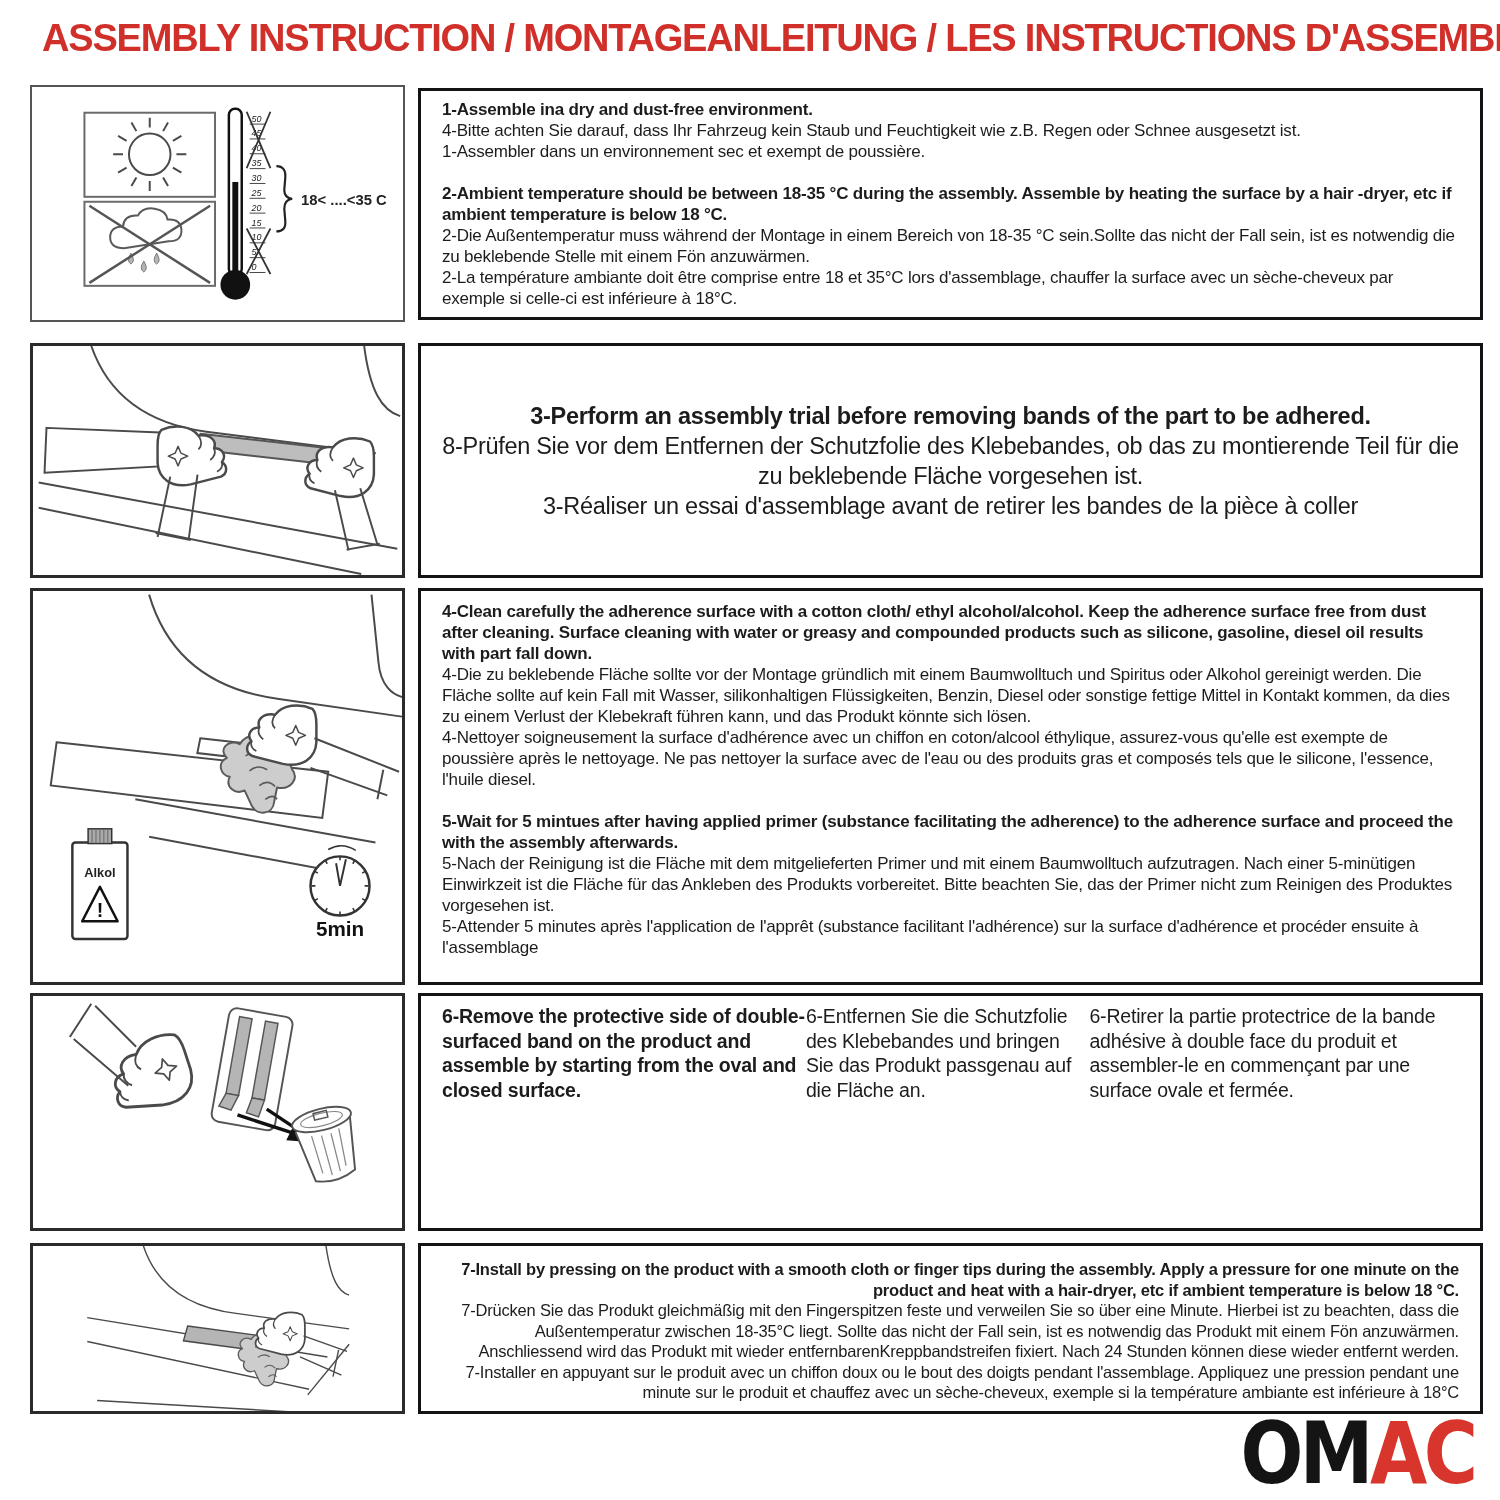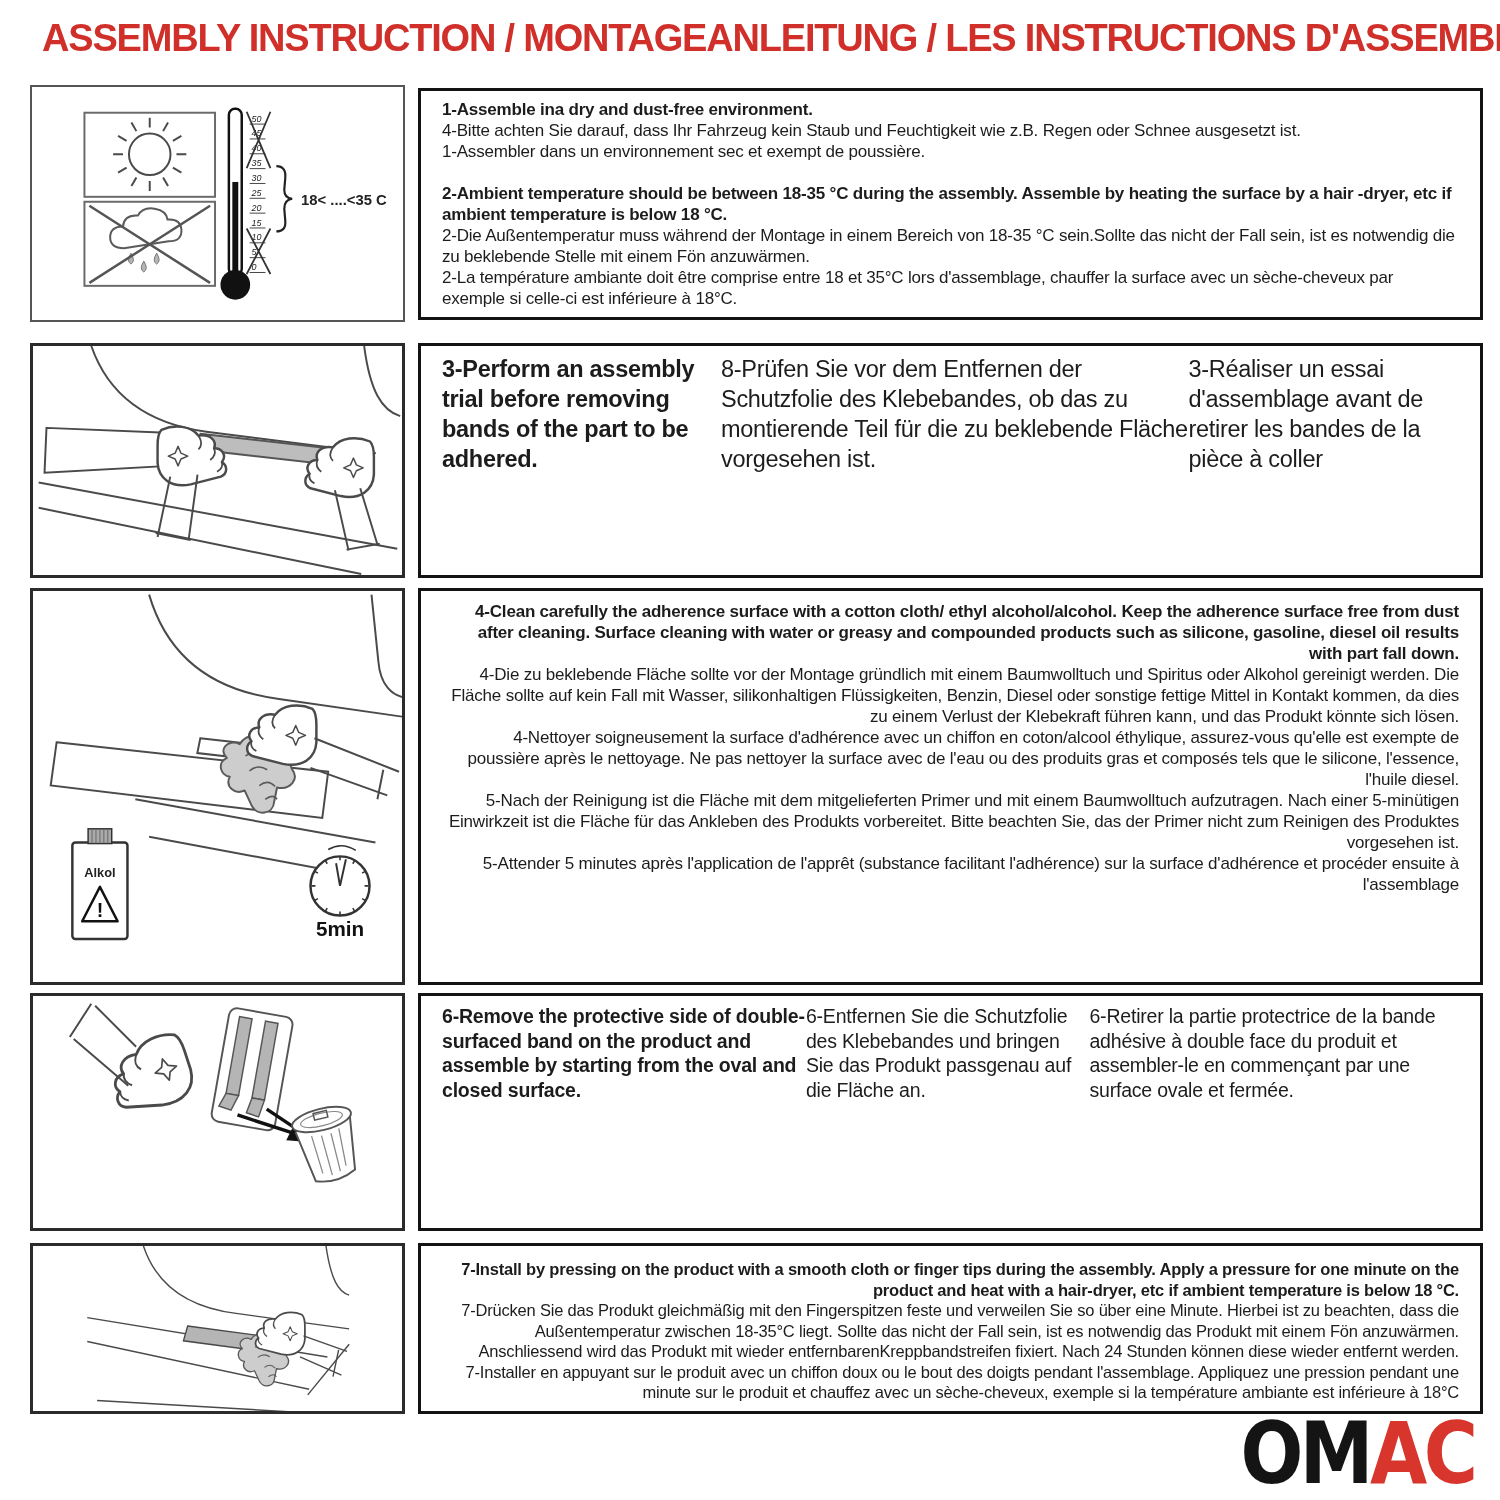--- a/index.html
+++ b/index.html
@@ -17,22 +17,22 @@
   .tbox { flex:1; border:3px solid #131313; box-sizing:border-box; padding:8px 21px; background:#fff; }
   .r1 { height:263px; margin-bottom:8px;align-items:center; }
   .r2 { height:235px; margin-bottom:10px; }
   .r3 { height:397px; margin-bottom:8px; }
   .r4 { height:238px; margin-bottom:12px; }
   .r5 { height:171px;text-align:right; }
   p { margin:0; }
   .b { font-weight:bold; }
   .gap { margin-top:21px; }
   .t1 { font-size:17px; line-height:21px; letter-spacing:-0.2px; }
-  .t2 { font-size:23.5px; line-height:30px; letter-spacing:-0.3px; display:flex; flex-direction:row; justify-content:center; }
-  .t3 { font-size:17px; line-height:21px; letter-spacing:-0.2px; padding-top:10px;text-align:right; }
+  .t2 { font-size:23.5px; line-height:30px; letter-spacing:-0.3px; display:flex; flex-direction:column; justify-content:center;text-align:center; }
+  .t3 { font-size:17px; line-height:21px; letter-spacing:-0.2px; padding-top:10px; }
   .t4 { font-size:19.5px; line-height:24.5px; letter-spacing:-0.2px; display:flex; justify-content:center; }
   .t5 { font-size:16.5px; line-height:20.5px; letter-spacing:-0.2px; padding-top:13px; }
   .illus svg { display:block; width:100%; height:100%; }
   .logo {
     position:absolute; right:24px; bottom:8px; background:#fff; padding:0 2px 0 14px;
     font-family:"DejaVu Sans", sans-serif; font-weight:bold; font-size:86px; line-height:78px;
     letter-spacing:-4px; color:#141414; transform:scaleX(0.86); transform-origin:100% 100%;
   }
   .logo .red { color:#d8362c; }
 </style>
@@ -159,20 +159,21 @@
         <path d="M 312,296 L 318,269 M 312,296 L 308,273" stroke="#333" stroke-width="2"></path>
         <path d="M 300,259 Q 314,251 328,260" fill="none" stroke="#333" stroke-width="1.6"></path>
         <text x="312" y="347" font-size="21" font-weight="600" text-anchor="middle" fill="#111">5min</text>
       </g>
     </svg>
   </div>
   <div class="tbox t3">
     <p class="b">4-Clean carefully the adherence surface with a cotton cloth/ ethyl alcohol/alcohol. Keep the adherence surface free from dust after cleaning. Surface cleaning with water or greasy and compounded products such as silicone, gasoline, diesel oil results with part fall down.</p>
     <p>4-Die zu beklebende Fläche sollte vor der Montage gründlich mit einem Baumwolltuch und Spiritus oder Alkohol gereinigt werden. Die Fläche sollte auf kein Fall mit Wasser, silikonhaltigen Flüssigkeiten, Benzin, Diesel oder sonstige fettige Mittel in Kontakt kommen, da dies zu einem Verlust der Klebekraft führen kann, und das Produkt könnte sich lösen.</p>
     <p>4-Nettoyer soigneusement la surface d'adhérence avec un chiffon en coton/alcool éthylique, assurez-vous qu'elle est exempte de poussière après le nettoyage. Ne pas nettoyer la surface avec de l'eau ou des produits gras et composés tels que le silicone, l'essence, l'huile diesel.</p>
+    <p class="b gap">5-Wait for 5 mintues after having applied primer (substance facilitating the adherence) to the adherence surface and proceed the with the assembly afterwards.</p>
     <p>5-Nach der Reinigung ist die Fläche mit dem mitgelieferten Primer und mit einem Baumwolltuch aufzutragen. Nach einer 5-minütigen Einwirkzeit ist die Fläche für das Ankleben des Produkts vorbereitet. Bitte beachten Sie, das der Primer nicht zum Reinigen des Produktes vorgesehen ist.</p>
     <p>5-Attender 5 minutes après l'application de l'apprêt (substance facilitant l'adhérence) sur la surface d'adhérence et procéder ensuite à l'assemblage</p>
   </div>
 </div>
 
 <div class="row r4">
   <div class="illus">
     <svg viewBox="0 0 375 238">
       <g>
         <use href="#hand" transform="translate(128,74) rotate(-18) scale(1.15)"></use>

